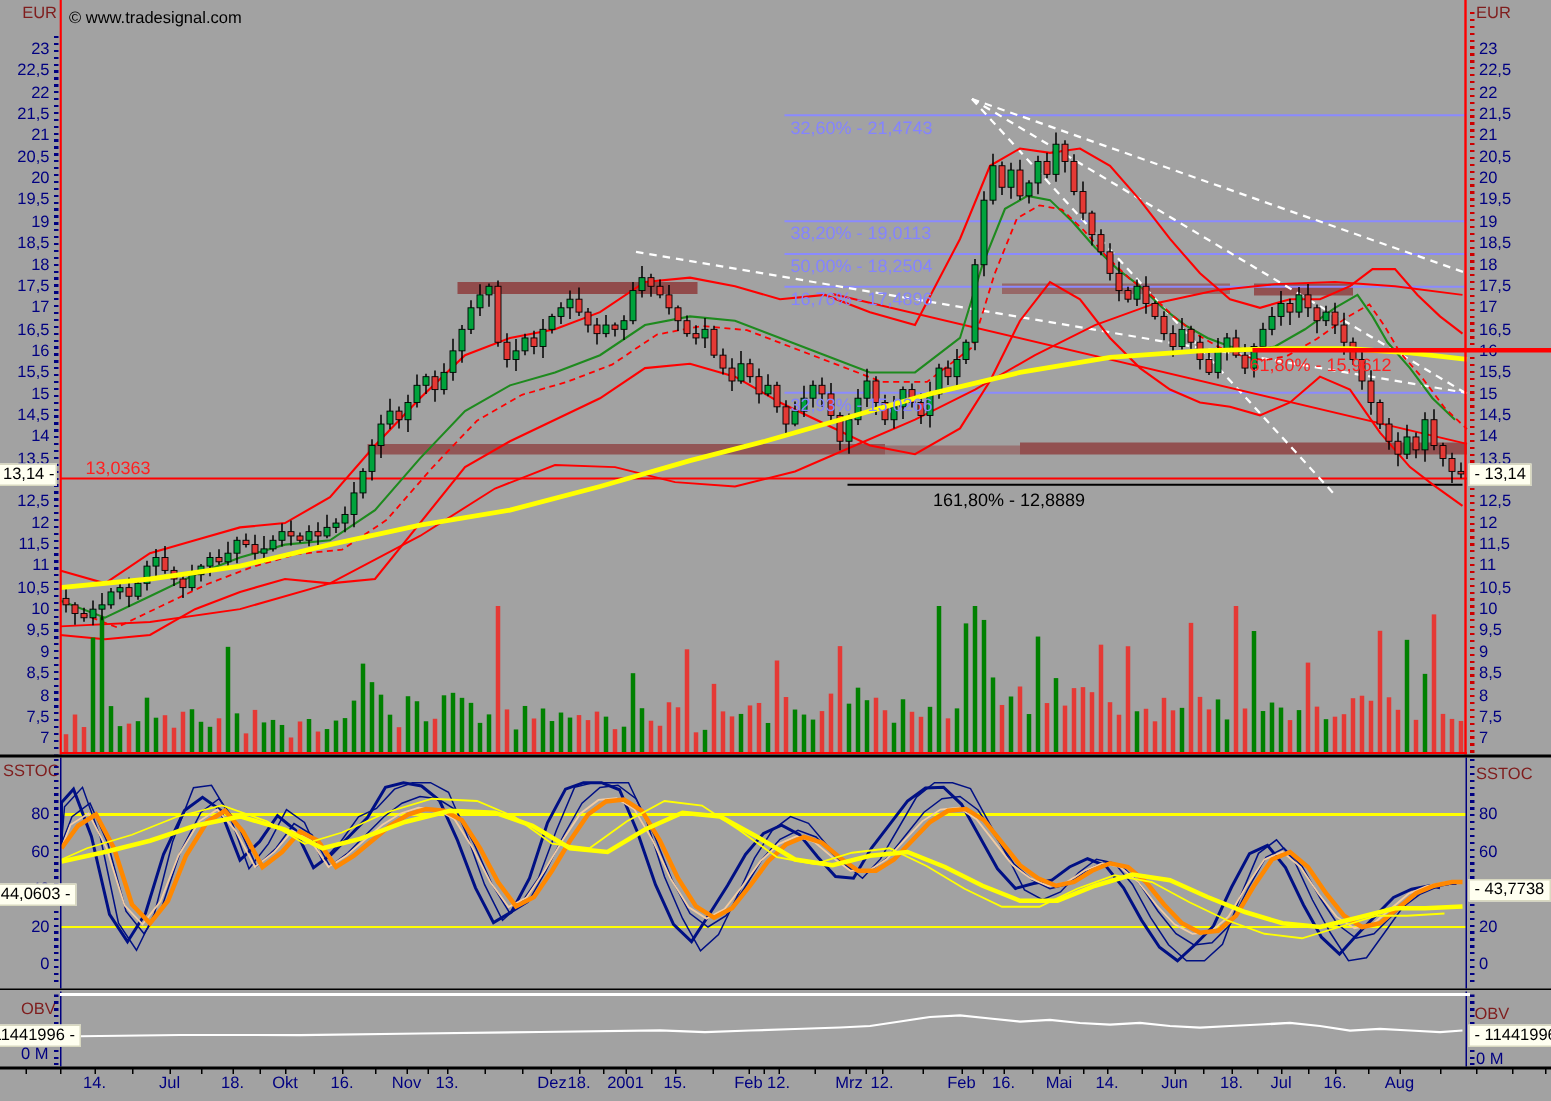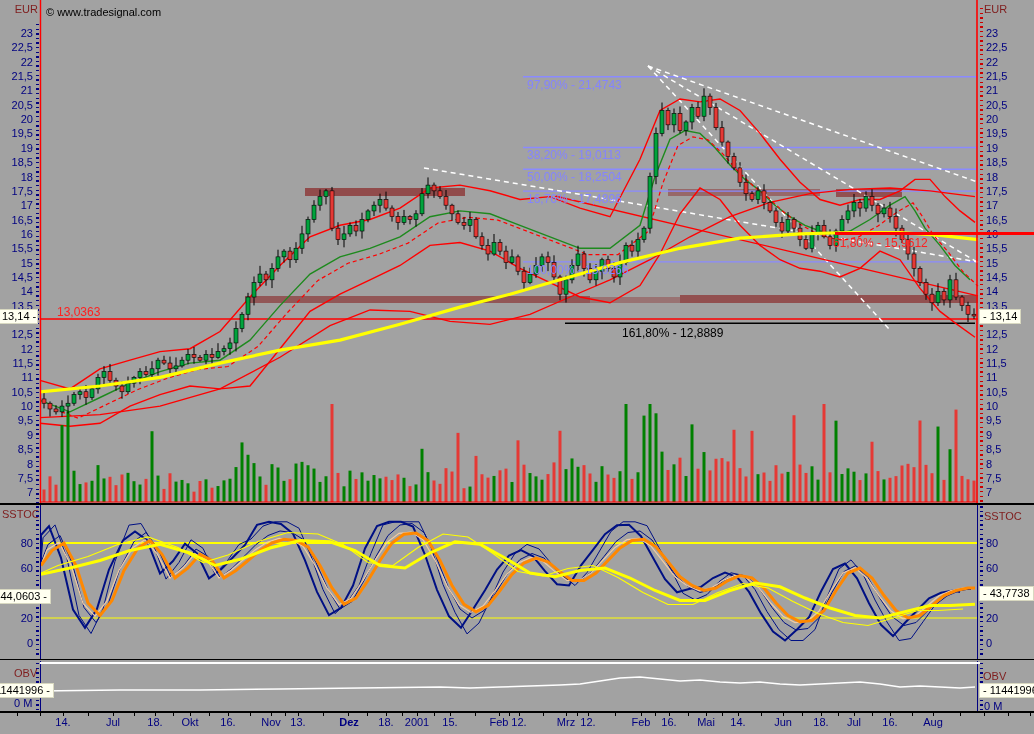--- a/index.html
+++ b/index.html
@@ -575,25 +575,25 @@
   <div class="axlab" style="left:14px;top:697px;">0 M</div>
   <div class="axlab" style="left:984px;top:700px;">0 M</div>
 
   <div class="vlabel l" style="left:-9px;top:589px;width:52px;">44,0603</div>
   <div class="vlabel r" style="left:979px;top:586px;">43,7738</div>
   <div class="vlabel l" style="left:-22px;top:683px;width:68px;">11441996</div>
   <div class="vlabel r" style="left:979px;top:683px;">11441996</div>
   <div class="vlabel l" style="left:-2px;top:309px;width:32px;">13,14</div>
   <div class="vlabel r" style="left:979px;top:309px;">13,14</div>
 
-  <div class="fiblab" id="fib0" style="left: 527px; top: 77.7876px;">97,90% - 21,4743</div>
+  <div class="fiblab" id="fib0" style="left: 527px; top: 77.7876px;">32,60% - 21,4743</div>
   <div class="fiblab" id="fib1" style="left: 527px; top: 148.476px;">38,20% - 19,0113</div>
   <div class="fiblab" id="fib2" style="left: 527px; top: 170.314px;">50,00% - 18,2504</div>
   <div class="fiblab" id="fib3" style="left: 527px; top: 192.148px;">16,76% - 17,4896</div>
-  <div class="fiblab" id="fib4" style="left: 527px; top: 262.837px;">100,00% - 15,0266</div>
+  <div class="fiblab" id="fib4" style="left: 527px; top: 262.837px;">32,93% - 15,0266</div>
   <div class="fiblab red" id="fibred" style="left:833px;top:236px;">61,80% - 15,9612</div>
   <div class="fiblab black" id="fibblack" style="left:622px;top:326px;">161,80% - 12,8889</div>
   <div class="alertlab" style="left:57px;top:305px;">13,0363</div>
 
   <div id="leftAxis">
       <div class="axlab r" style="left: 0px; top: 27px; width: 33px;">23</div>
       <div class="axlab r" style="left: 0px; top: 41.35px; width: 33px;">22,5</div>
       <div class="axlab r" style="left: 0px; top: 55.7px; width: 33px;">22</div>
       <div class="axlab r" style="left: 0px; top: 70.05px; width: 33px;">21,5</div>
       <div class="axlab r" style="left: 0px; top: 84.4px; width: 33px;">21</div>
@@ -688,21 +688,21 @@
       <div class="datetick" style="left: 209px;"></div>
       <div class="datelab" style="left: 228px;">16.</div>
       <div class="datetick" style="left: 228px;"></div>
       <div class="datetick" style="left: 249.5px;"></div>
       <div class="datelab" style="left: 271px;">Nov</div>
       <div class="datetick" style="left: 271px;"></div>
       <div class="datetick" style="left: 284.5px;"></div>
       <div class="datelab" style="left: 298px;">13.</div>
       <div class="datetick" style="left: 298px;"></div>
       <div class="datetick" style="left: 323px;"></div>
-      <div class="datelab" style="left: 349px; font-weight: bold;">Dez</div>
+      <div class="datelab" style="left: 368px;">Dez</div>
       <div class="datetick" style="left: 348px;"></div>
       <div class="datetick" style="left: 367px;"></div>
       <div class="datelab" style="left: 386px;">18.</div>
       <div class="datetick" style="left: 386px;"></div>
       <div class="datetick" style="left: 401.5px;"></div>
       <div class="datelab" style="left: 417px;">2001</div>
       <div class="datetick" style="left: 417px;"></div>
       <div class="datetick" style="left: 433.5px;"></div>
       <div class="datelab" style="left: 450px;">15.</div>
       <div class="datetick" style="left: 450px;"></div>

